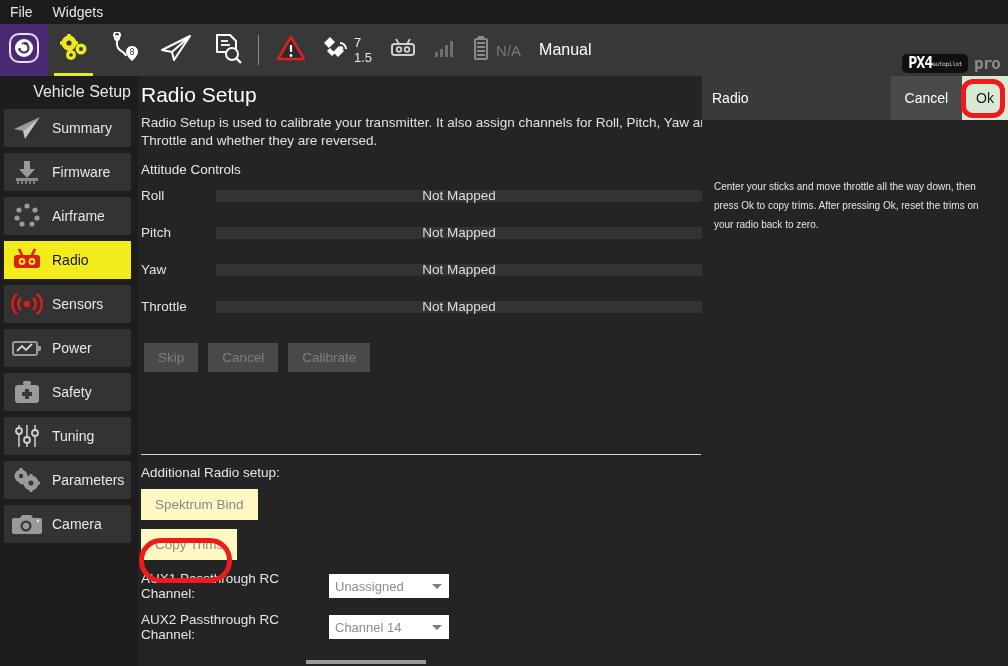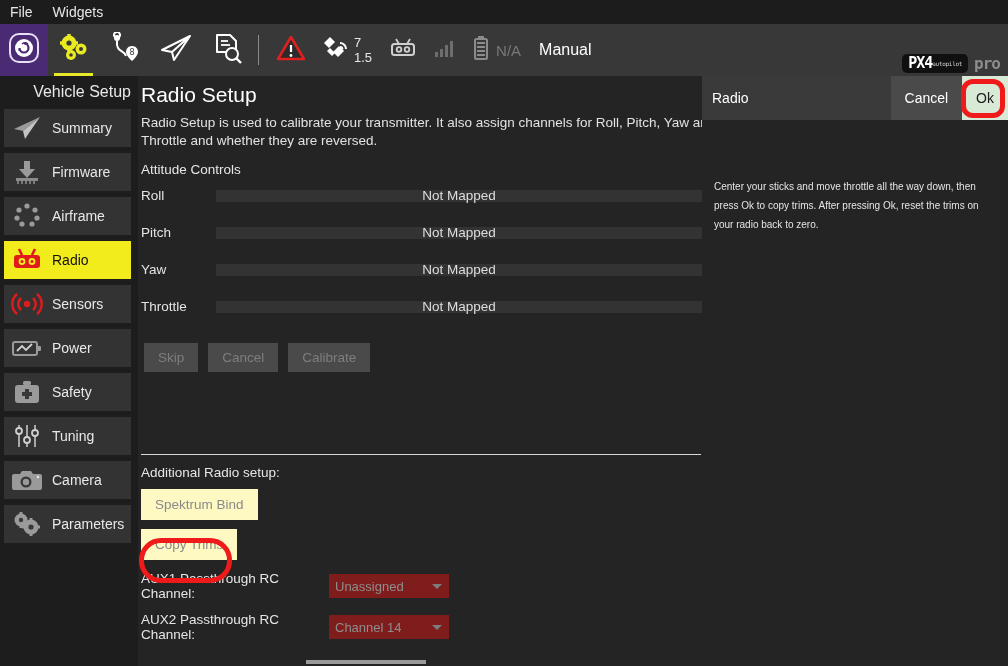--- a/index.html
+++ b/index.html
@@ -120,21 +120,21 @@
   }
   .addl-label { color: #e6e6e6; font-size: 13.5px; padding: 10px 0 0 3px; }
   .wide-btn {
     background: #fef9c3; color: #8a8a8a; border: none;
     font-family: "Liberation Sans", sans-serif; font-size: 13.5px;
     padding: 8px 14px; margin: 9px 0 0 3px; display: block; cursor: default;
   }
   .aux-row { display: flex; align-items: center; padding-left: 3px; margin-top: 11px; }
   .aux-label { color: #e6e6e6; font-size: 13.5px; width: 188px; flex: 0 0 188px; }
   .aux-combo {
-    background: #7f1d1d; width: 120px; height: 24px; display: flex;
+    background: #ffffff; width: 120px; height: 24px; display: flex;
     align-items: center; padding: 0 6px; position: relative;
   }
   .aux-combo .ctext { color: #8d8d8d; font-size: 13px; }
   .aux-combo .carrow {
     position: absolute; right: 7px; top: 10px;
     width: 0; height: 0; border-left: 5px solid transparent;
     border-right: 5px solid transparent; border-top: 5px solid #7d7d7d;
   }
 
   
@@ -459,32 +459,20 @@
             <circle cx="16" cy="17" r="3"></circle>
             <circle cx="24" cy="10" r="3"></circle>
           </g>
         </svg>
       </span>
       <span class="sb-label">Tuning</span>
     </div>
 
     <div class="sb-item">
       <span class="sb-ico">
-        <svg width="32" height="24" viewBox="0 0 32 24">
-          <path d="M3 6 L9 6 L11 3 L20 3 L22 6 L29 6 a2 2 0 0 1 2 2 L31 20 a2 2 0 0 1 -2 2 L3 22 a2 2 0 0 1 -2 -2 L1 8 a2 2 0 0 1 2 -2 Z" fill="#9a9a9a"></path>
-          <circle cx="15" cy="14" r="5.5" fill="#383838"></circle>
-          <circle cx="15" cy="14" r="3.2" fill="#9a9a9a"></circle>
-          <circle cx="27" cy="9" r="1.2" fill="#e8e8e8"></circle>
-        </svg>
-      </span>
-      <span class="sb-label">Camera</span>
-    </div>
-
-    <div class="sb-item">
-      <span class="sb-ico">
         <svg width="32" height="26" viewBox="0 0 32 26">
           <g fill="#9a9a9a">
             <circle cx="10" cy="9" r="6.5"></circle>
             <circle cx="20" cy="16" r="7.5"></circle>
           </g>
           <g fill="#383838">
             <circle cx="10" cy="9" r="2.2"></circle>
             <circle cx="20" cy="16" r="2.6"></circle>
           </g>
           <g stroke="#9a9a9a" stroke-width="3">
@@ -492,20 +480,32 @@
               <line x1="10" y1="15" x2="10" y2="17"></line>
             <line x1="20" y1="7" x2="20" y2="9"></line>
               <line x1="20" y1="23" x2="20" y2="25"></line>
             <line x1="11" y1="16" x2="13" y2="16"></line>
               <line x1="27" y1="16" x2="29" y2="16"></line>
           </g>
         </svg>
       </span>
       <span class="sb-label">Parameters</span>
     </div>
+
+    <div class="sb-item">
+      <span class="sb-ico">
+        <svg width="32" height="24" viewBox="0 0 32 24">
+          <path d="M3 6 L9 6 L11 3 L20 3 L22 6 L29 6 a2 2 0 0 1 2 2 L31 20 a2 2 0 0 1 -2 2 L3 22 a2 2 0 0 1 -2 -2 L1 8 a2 2 0 0 1 2 -2 Z" fill="#9a9a9a"></path>
+          <circle cx="15" cy="14" r="5.5" fill="#383838"></circle>
+          <circle cx="15" cy="14" r="3.2" fill="#9a9a9a"></circle>
+          <circle cx="27" cy="9" r="1.2" fill="#e8e8e8"></circle>
+        </svg>
+      </span>
+      <span class="sb-label">Camera</span>
+    </div>
   </div>
 
   <div class="main">
 
     <div class="main-title">Radio Setup</div>
     <div class="main-desc">Radio Setup is used to calibrate your transmitter. It also assign channels for Roll, Pitch, Yaw and Throttle and whether they are reversed.</div>
     <div class="section-label">Attitude Controls</div>
 
     <div class="chan-row">
       <span class="chan-name">Roll</span>

